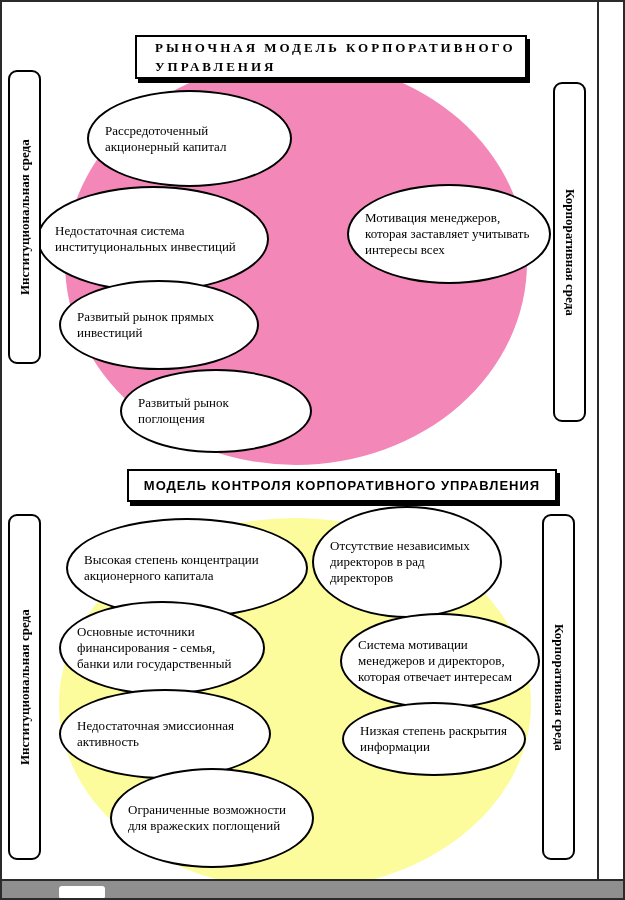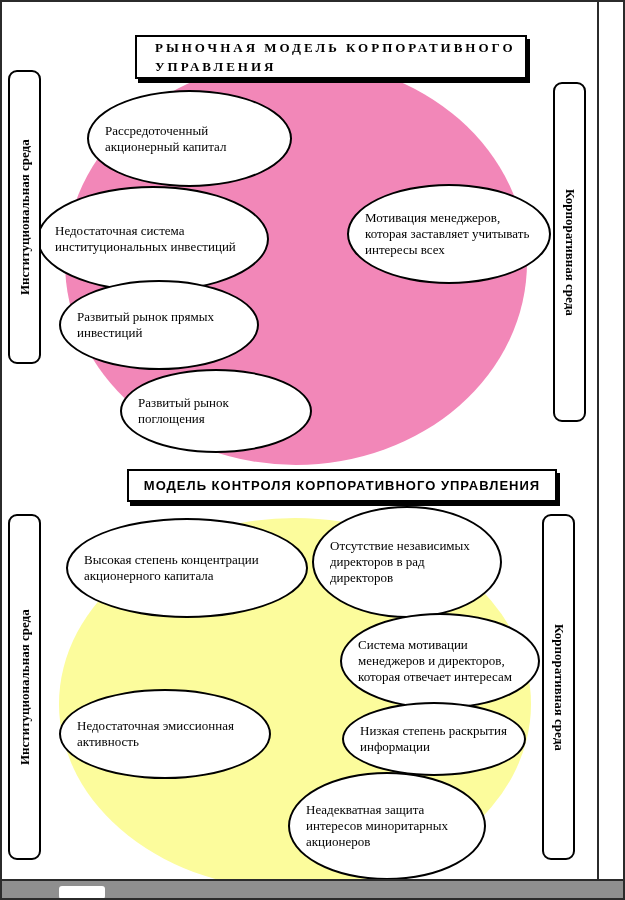--- a/index.html
+++ b/index.html
@@ -113,27 +113,28 @@
   <div class="title-box title2">МОДЕЛЬ КОНТРОЛЯ КОРПОРАТИВНОГО УПРАВЛЕНИЯ</div>
 
   <div class="side-label left-rot" style="left:6px;top:512px;height:346px;">Институциональная среда</div>
 
   <div class="side-label right-rot" style="left:540px;top:512px;height:346px;">Корпоративная среда</div>
 
   <div class="ellipse" style="left:64px;top:516px;width:242px;height:100px;">Высокая степень концентрации акционерного капитала</div>
 
   <div class="ellipse" style="left:310px;top:504px;width:190px;height:112px;">Отсутствие независимых директоров в рад директоров</div>
 
+  <div class="ellipse small" style="left:57px;top:599px;width:206px;height:94px;">Основные источники финансирования - семья, банки или государственный</div>
 
   <div class="ellipse small" style="left:338px;top:611px;width:200px;height:96px;">Система мотивации менеджеров и директоров, которая отвечает интересам</div>
 
   <div class="ellipse" style="left:57px;top:687px;width:212px;height:90px;">Недостаточная эмиссионная активность</div>
 
   <div class="ellipse small" style="left:340px;top:700px;width:184px;height:74px;">Низкая степень раскрытия информации</div>
 
+  <div class="ellipse" style="left:108px;top:766px;width:204px;height:100px;">Ограниченные возможности для вражеских поглощений</div>
 
-  <div class="ellipse" style="left:286px;top:770px;width:198px;height:108px;">Неадекватная защита интересов миноритарных акционеров</div>
 
   <div class="page-edge-line"></div>
   <div class="footer-strip"></div>
   <div class="footer-box"></div>
 
 </div>
 
 </body></html>

